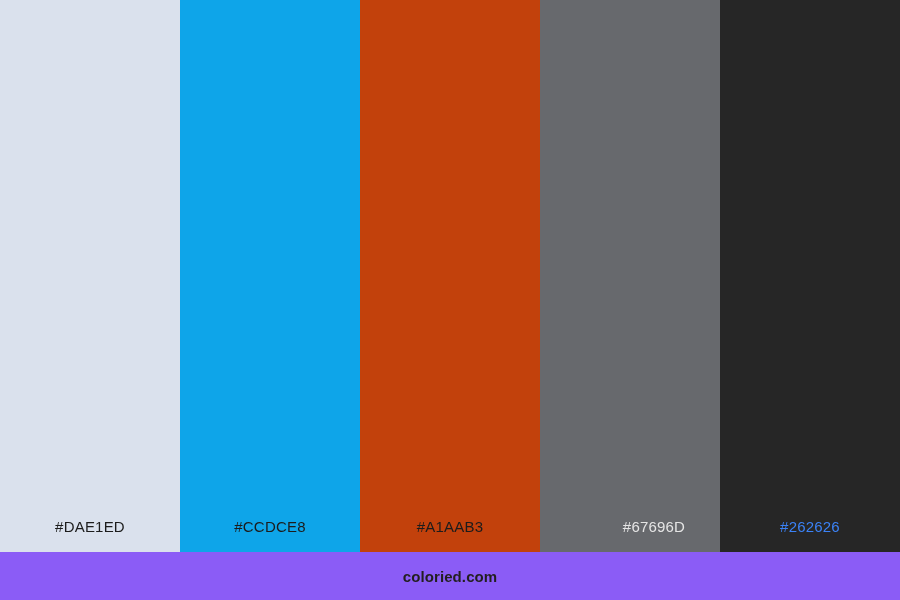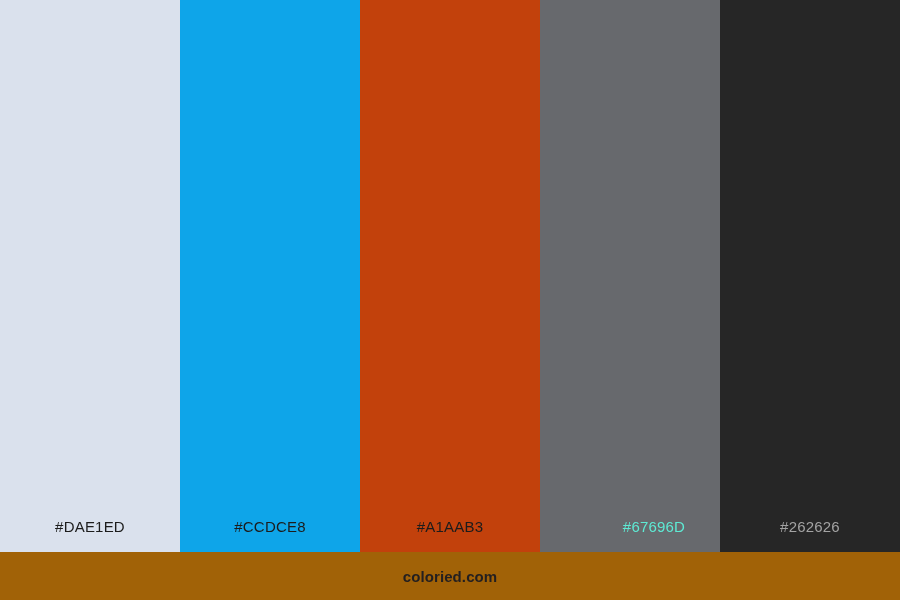--- a/index.html
+++ b/index.html
@@ -96,26 +96,26 @@
 
     <div class="swatch" style="background-color: #0ea5e9;">
       <span class="swatch-label dark-text" style="color: rgb(28, 28, 28);">#CCDCE8</span>
     </div>
 
     <div class="swatch" style="background-color: #c2410c;">
       <span class="swatch-label dark-text" style="color: rgb(28, 28, 28);">#A1AAB3</span>
     </div>
 
     <div class="swatch" style="background-color: rgb(103, 105, 109);">
-      <span class="swatch-label light-text" style="color: #5eead4; padding-left: 48px;">#67696D</span>
+      <span class="swatch-label light-text" style="color: #e5e5e5; padding-left: 48px;">#67696D</span>
     </div>
 
     <div class="swatch" style="background-color: rgb(38, 38, 38);">
-      <span class="swatch-label light-text" style="color: #a3a3a3;">#262626</span>
+      <span class="swatch-label light-text" style="color: #3b82f6;">#262626</span>
     </div>
 
   </div>
 
-  <div class="footer" style="background-color: #a16207;">
+  <div class="footer" style="background-color: #8b5cf6;">
     <span class="footer-brand" style="color: rgb(35, 31, 32);">coloried.com</span>
   </div>
 
 </div>
 
 </body></html>

